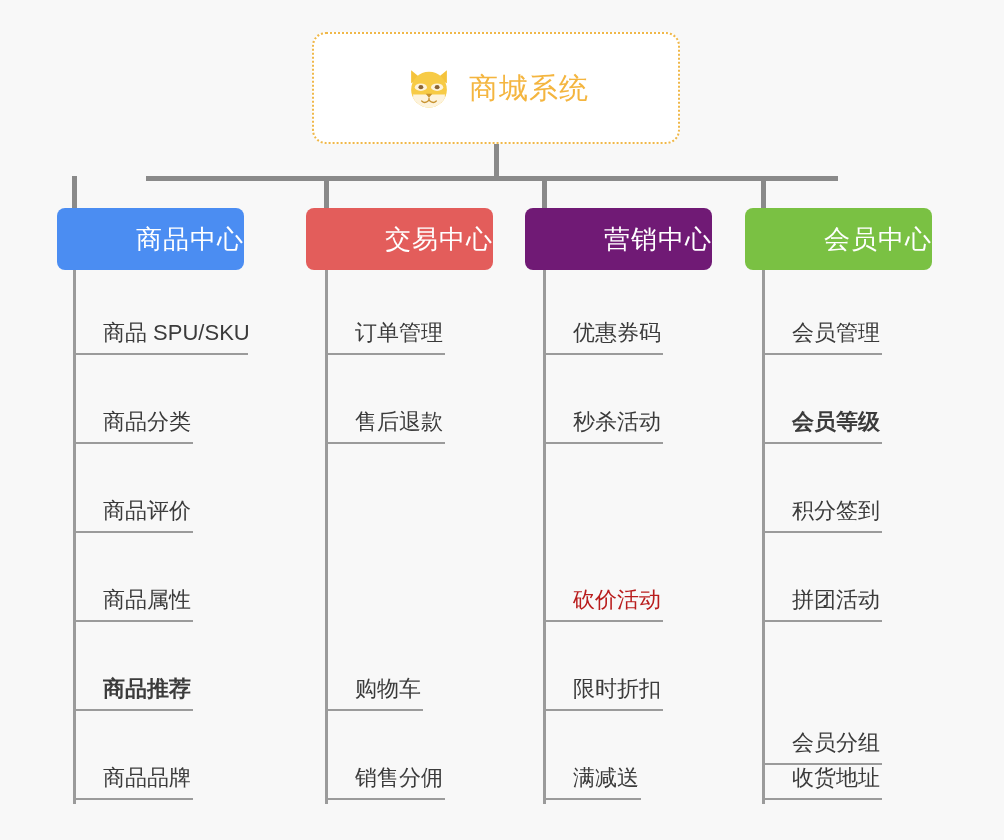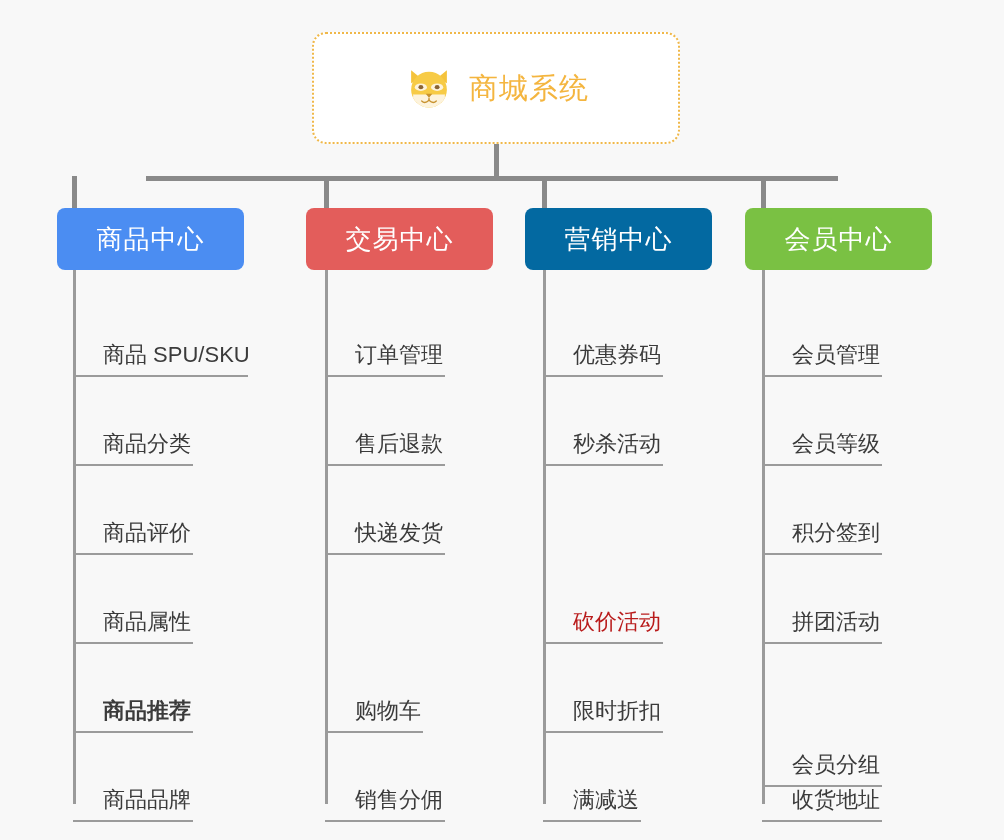--- a/index.html
+++ b/index.html
@@ -75,21 +75,21 @@
   }
 
   
   .cat-box {
     position: absolute;
     top: 208px;
     height: 62px;
     border-radius: 8px;
     display: flex;
     align-items: center;
-    justify-content: center;
+    justify-content: flex-end;
     box-sizing: border-box;
   }
   .cat-label {
     font-size: 26px;
     color: #ffffff;
     letter-spacing: 1px;
     line-height: 1;
     white-space: nowrap;
   }
 
@@ -101,21 +101,21 @@
   .spine {
     position: absolute;
     left: 0;
     top: 0;
     width: 3px;
     background: #9b9b9b;
   }
   .leaf {
     position: absolute;
     left: 0;
-    height: 107px;
+    height: 85px;
     box-sizing: border-box;
   }
   .leaf-text {
     position: absolute;
     left: 30px;
     bottom: 10px;
     font-size: 22px;
     color: #3b3b3b;
     white-space: nowrap;
     line-height: 1.1;
@@ -198,34 +198,30 @@
       <div class="column" style="left: 325px; width: 220px; height: 534px;">
         <div class="spine" style="height: 534px; background: rgb(155, 155, 155);"></div>
         <div class="leaf" style="top: 0px; width: 130px;">
           <span class="leaf-text" style="color: rgb(59, 59, 59);">订单管理</span>
           <div class="leaf-underline" style="width: 120px; background: rgb(155, 155, 155);"></div>
         </div>
         <div class="leaf" style="top: 89px; width: 130px;">
           <span class="leaf-text" style="color: rgb(59, 59, 59);">售后退款</span>
           <div class="leaf-underline" style="width: 120px; background: rgb(155, 155, 155);"></div>
         </div>
-        <div class="leaf" style="top: 178px; width: 130px;">
-          <span class="leaf-text" style="color: rgb(59, 59, 59);">快递发货</span>
-          <div class="leaf-underline" style="width: 120px; background: rgb(155, 155, 155);"></div>
-        </div>
         <div class="leaf" style="top: 356px; width: 108px;">
           <span class="leaf-text" style="color: rgb(59, 59, 59);">购物车</span>
           <div class="leaf-underline" style="width: 98px; background: rgb(155, 155, 155);"></div>
         </div>
         <div class="leaf" style="top: 445px; width: 130px;">
           <span class="leaf-text" style="color: rgb(59, 59, 59);">销售分佣</span>
           <div class="leaf-underline" style="width: 120px; background: rgb(155, 155, 155);"></div>
         </div>
       </div>
-      <div class="cat-box" style="left: 525px; width: 187px; background: #0369a1;">
+      <div class="cat-box" style="left: 525px; width: 187px; background: #701a75;">
         <span class="cat-label">营销中心</span>
       </div>
       <div class="column" style="left: 543px; width: 220px; height: 534px;">
         <div class="spine" style="height: 534px; background: rgb(155, 155, 155);"></div>
         <div class="leaf" style="top: 0px; width: 130px;">
           <span class="leaf-text" style="color: rgb(59, 59, 59);">优惠券码</span>
           <div class="leaf-underline" style="width: 120px; background: rgb(155, 155, 155);"></div>
         </div>
         <div class="leaf" style="top: 89px; width: 130px;">
           <span class="leaf-text" style="color: rgb(59, 59, 59);">秒杀活动</span>
@@ -246,21 +242,21 @@
       </div>
       <div class="cat-box" style="left: 745px; width: 187px; background: rgb(122, 193, 67);">
         <span class="cat-label">会员中心</span>
       </div>
       <div class="column" style="left: 762px; width: 220px; height: 534px;">
         <div class="spine" style="height: 534px; background: rgb(155, 155, 155);"></div>
         <div class="leaf" style="top: 0px; width: 130px;">
           <span class="leaf-text" style="color: rgb(59, 59, 59);">会员管理</span>
           <div class="leaf-underline" style="width: 120px; background: rgb(155, 155, 155);"></div>
         </div>
-        <div class="leaf" style="top: 89px; width: 130px;">
+        <div class="leaf" style="top: 89px; width: 130px; font-weight: bold;">
           <span class="leaf-text" style="color: rgb(59, 59, 59);">会员等级</span>
           <div class="leaf-underline" style="width: 120px; background: rgb(155, 155, 155);"></div>
         </div>
         <div class="leaf" style="top: 178px; width: 130px;">
           <span class="leaf-text" style="color: rgb(59, 59, 59);">积分签到</span>
           <div class="leaf-underline" style="width: 120px; background: rgb(155, 155, 155);"></div>
         </div>
         <div class="leaf" style="top: 267px; width: 130px;">
           <span class="leaf-text" style="color: rgb(59, 59, 59);">拼团活动</span>
           <div class="leaf-underline" style="width: 120px; background: rgb(155, 155, 155);"></div>

